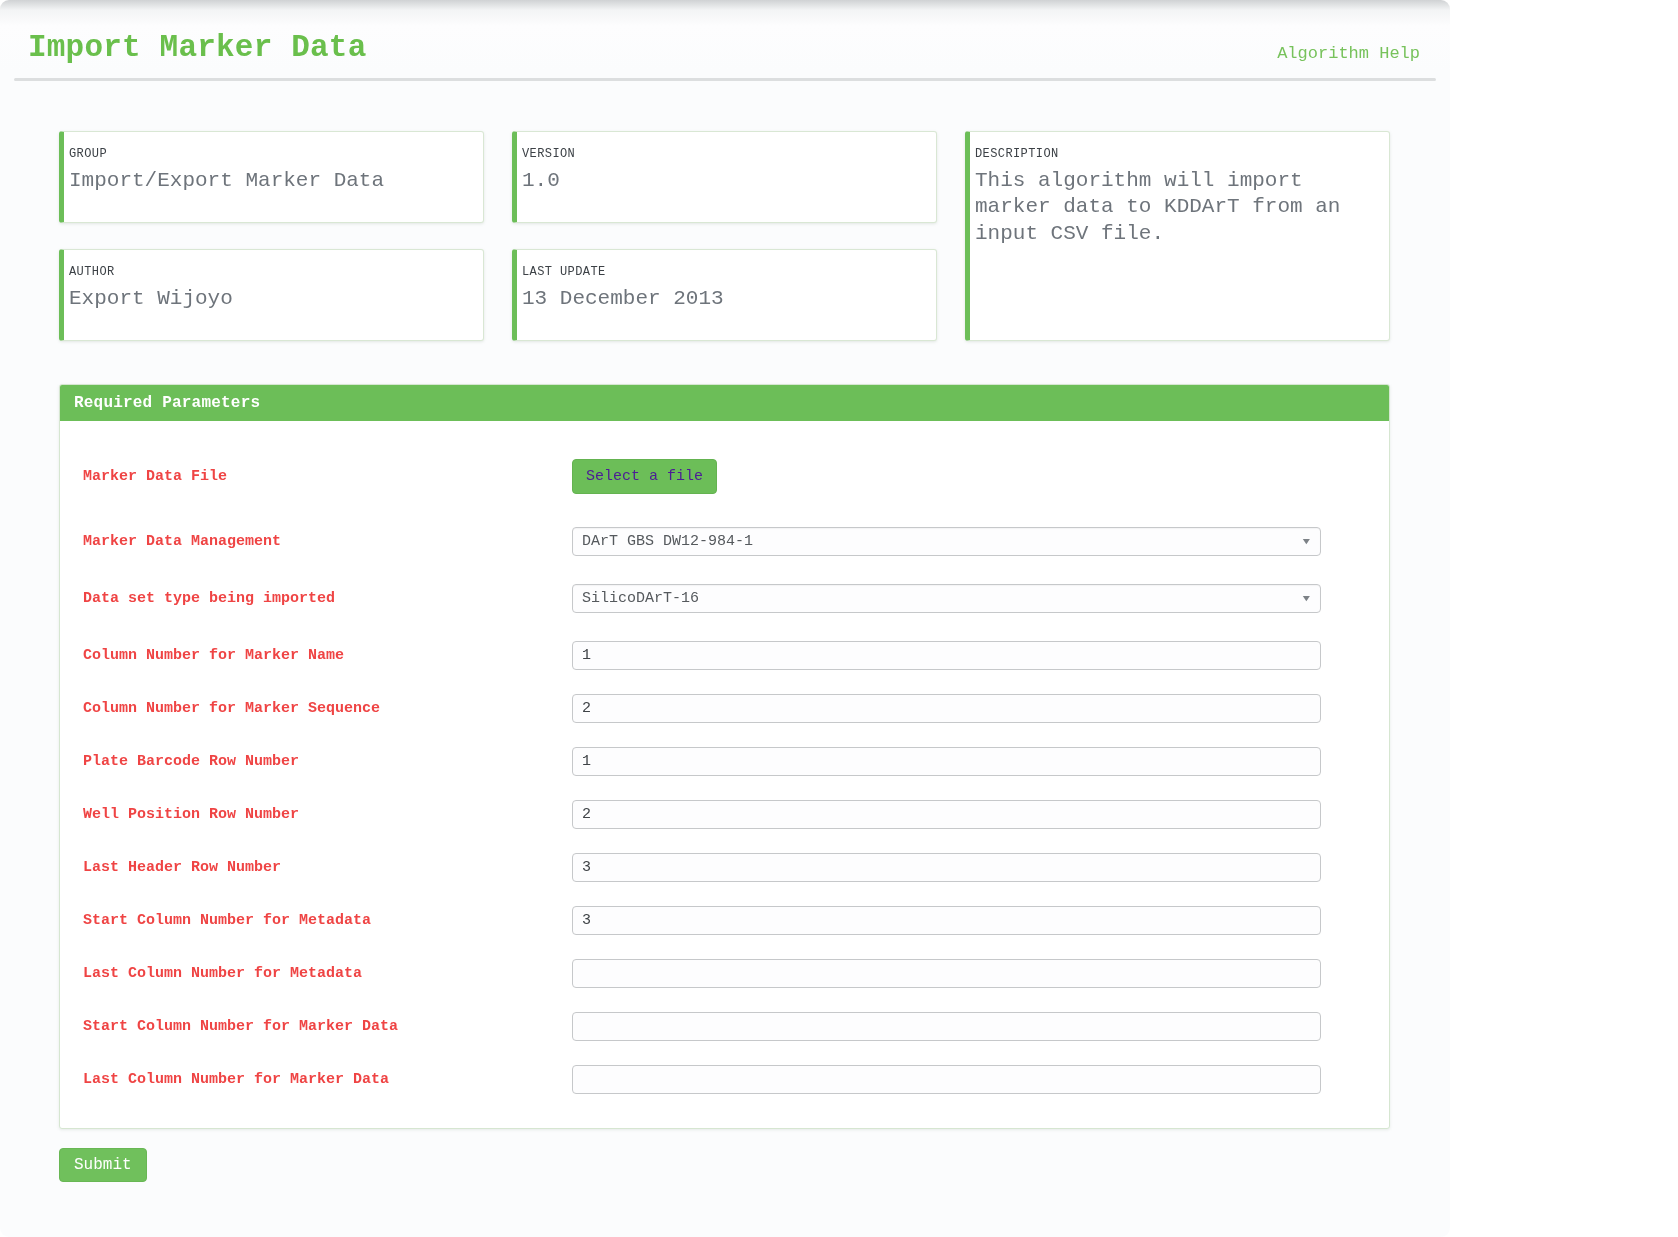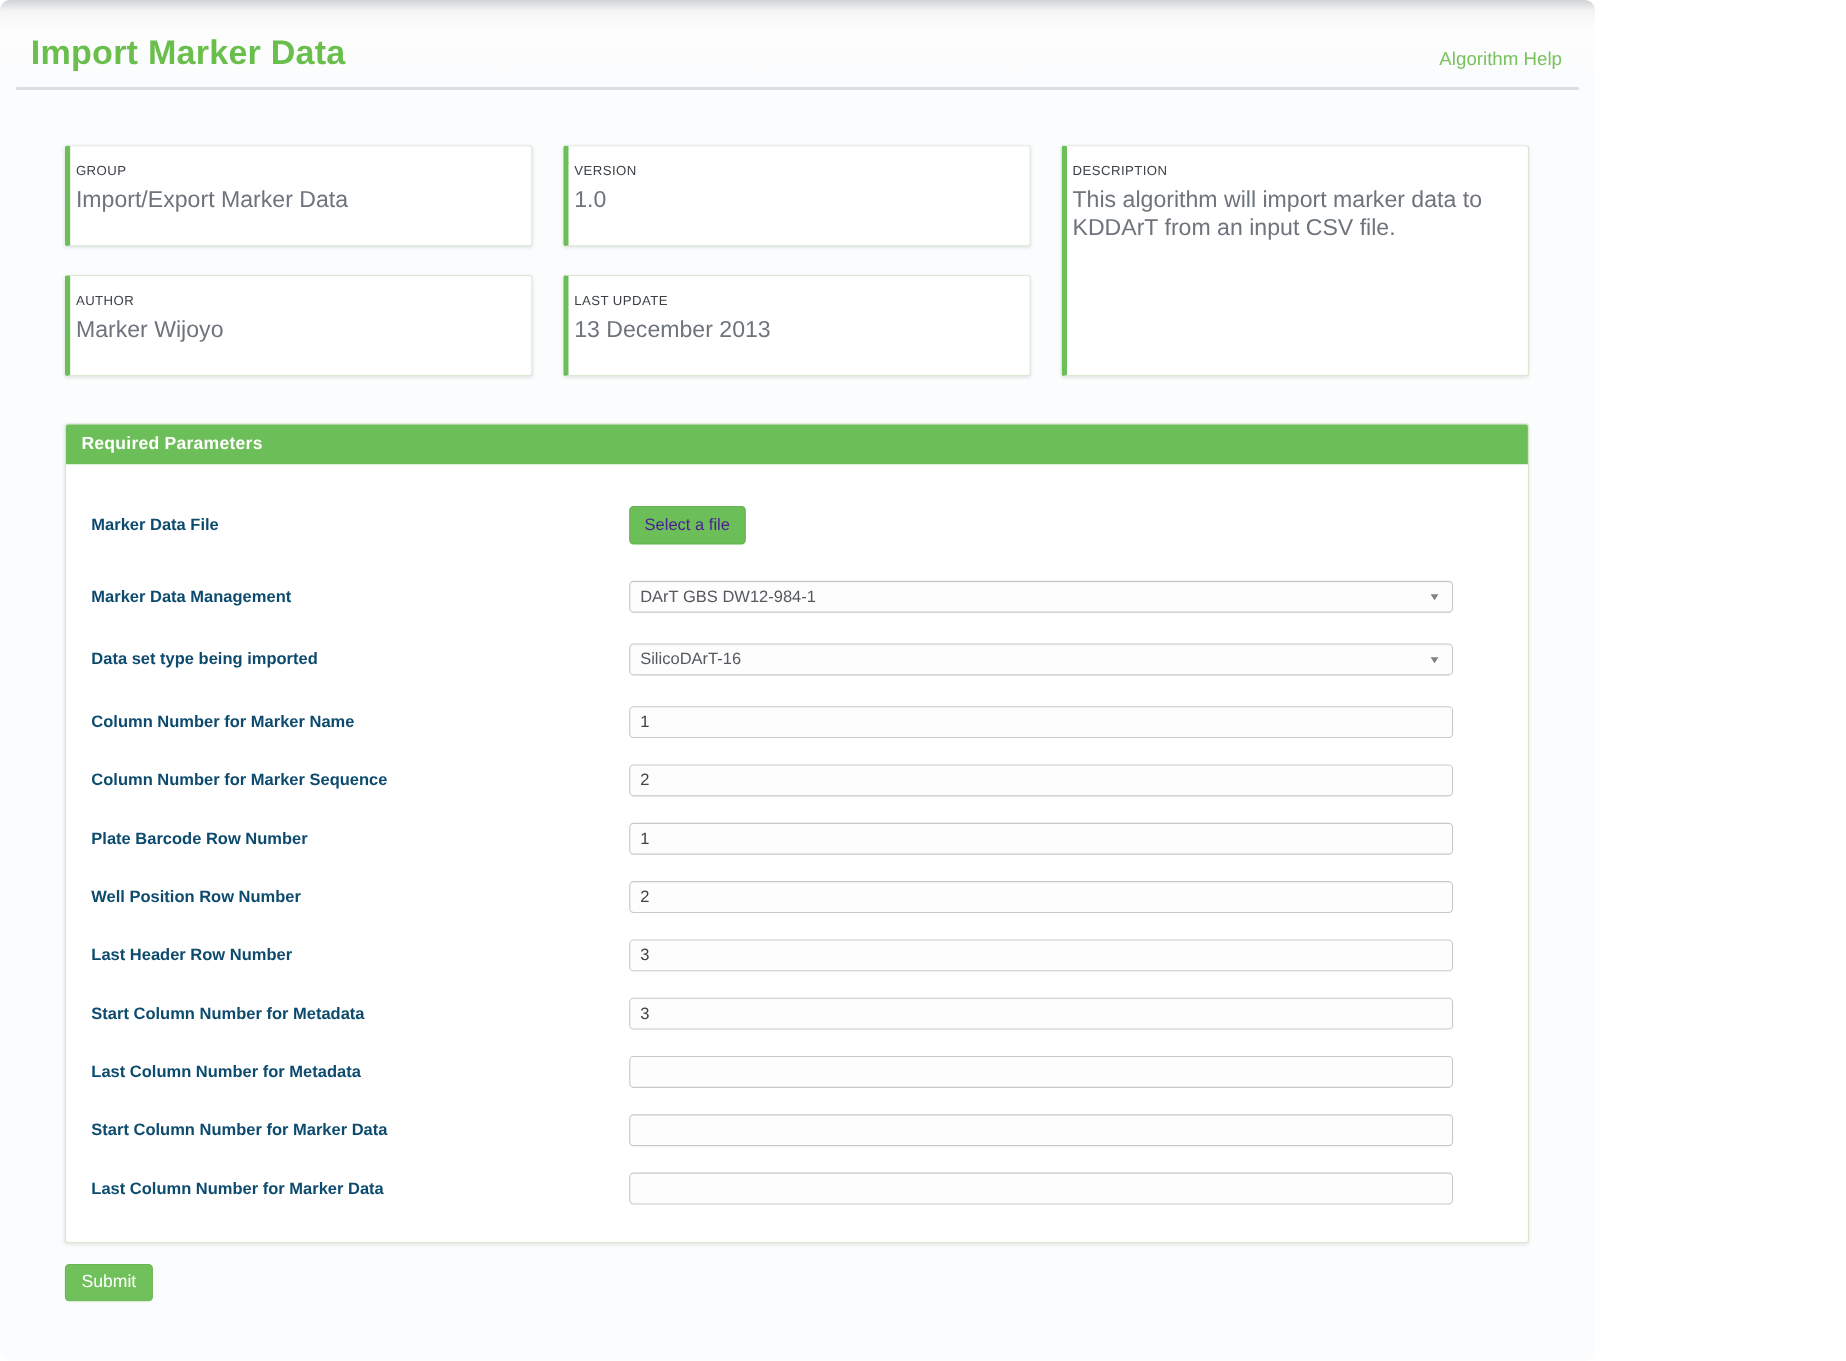--- a/index.html
+++ b/index.html
@@ -1,20 +1,20 @@
 <!DOCTYPE html>
 <html><head>
 <meta charset="utf-8">
 <style>
   html,body { margin:0; padding:0; background:#ffffff; }
   .page {
     width:1450px; height:1237px; box-sizing:border-box;
     border-radius:9px; overflow:hidden; position:relative;
     background:linear-gradient(180deg,#d0d2d4 0px,#f3f4f5 10px,#fdfdfe 26px,#fbfcfd 70px,#fbfcfd 100%);
-    font-family:Liberation Sans, sans-serif;
+    font-family:Liberation Mono, monospace;
   }
   
   .header { display:flex; justify-content:space-between; align-items:flex-end; padding:30px 30px 13px 28px; }
   .page-title { margin:0; font-size:31px; font-weight:bold; color:#6abf4c; letter-spacing:0.2px; }
   .help-link { color:#77c25b; font-size:17px; text-decoration:none; cursor:pointer; padding-bottom:2px; }
   .divider { border:none; border-top:3px solid #dcdedf; margin:0 14px; border-radius:2px; }
   
   .cards { display:grid; grid-template-columns:repeat(3,1fr); grid-auto-rows:92px; gap:26px 28px; margin:50px 60px 0 59px; }
   .card {
     background:#ffffff; border:1px solid #d9e7d4; border-left:5px solid #6cbe58;
@@ -31,21 +31,21 @@
   }
   .panel-header {
     background:#6cbe58; color:#ffffff; font-size:16px; font-weight:bold;
     padding:9px 14px; border-radius:2px 2px 0 0; letter-spacing:0.2px;
   }
   .panel-body { padding:38px 0 34px 23px; }
   .form-row { display:flex; align-items:center; margin-bottom:24px; }
   .form-row.file-row { margin-bottom:33px; }
   .form-row.select-gap { margin-bottom:28px; }
   .form-row:last-child { margin-bottom:0; }
-  .form-label { flex:0 0 489px; font-size:15px; font-weight:bold; color:#0c4a6e; }
+  .form-label { flex:0 0 489px; font-size:15px; font-weight:bold; color:#ef4444; }
   .control { width:749px; }
   .file-btn {
     background:#6cbe58; border:1px solid #64b350; color:#4c1d95; font-size:15px;
     padding:8px 13px; border-radius:4px; cursor:pointer; font-family:inherit;
   }
   .select-box {
     position:relative; height:29px; border:1px solid #c6c8ca; border-radius:4px;
     background:#fdfdfe; display:flex; align-items:center; padding:0 28px 0 9px;
     box-sizing:border-box; cursor:pointer; box-shadow:inset 0 1px 1px rgba(0,0,0,0.04);
   }
@@ -85,21 +85,21 @@
     <div class="card">
       <div class="card-label">VERSION</div>
       <div class="card-value">1.0</div>
     </div>
     <div class="card tall">
       <div class="card-label">DESCRIPTION</div>
       <div class="card-value">This algorithm will import marker data to KDDArT from an input CSV file.</div>
     </div>
     <div class="card">
       <div class="card-label">AUTHOR</div>
-      <div class="card-value">Marker Wijoyo</div>
+      <div class="card-value">Export Wijoyo</div>
     </div>
     <div class="card">
       <div class="card-label">LAST UPDATE</div>
       <div class="card-value">13 December 2013</div>
     </div>
   </div>
 
   <div class="panel">
     <div class="panel-header">Required Parameters</div>
     <div class="panel-body">

